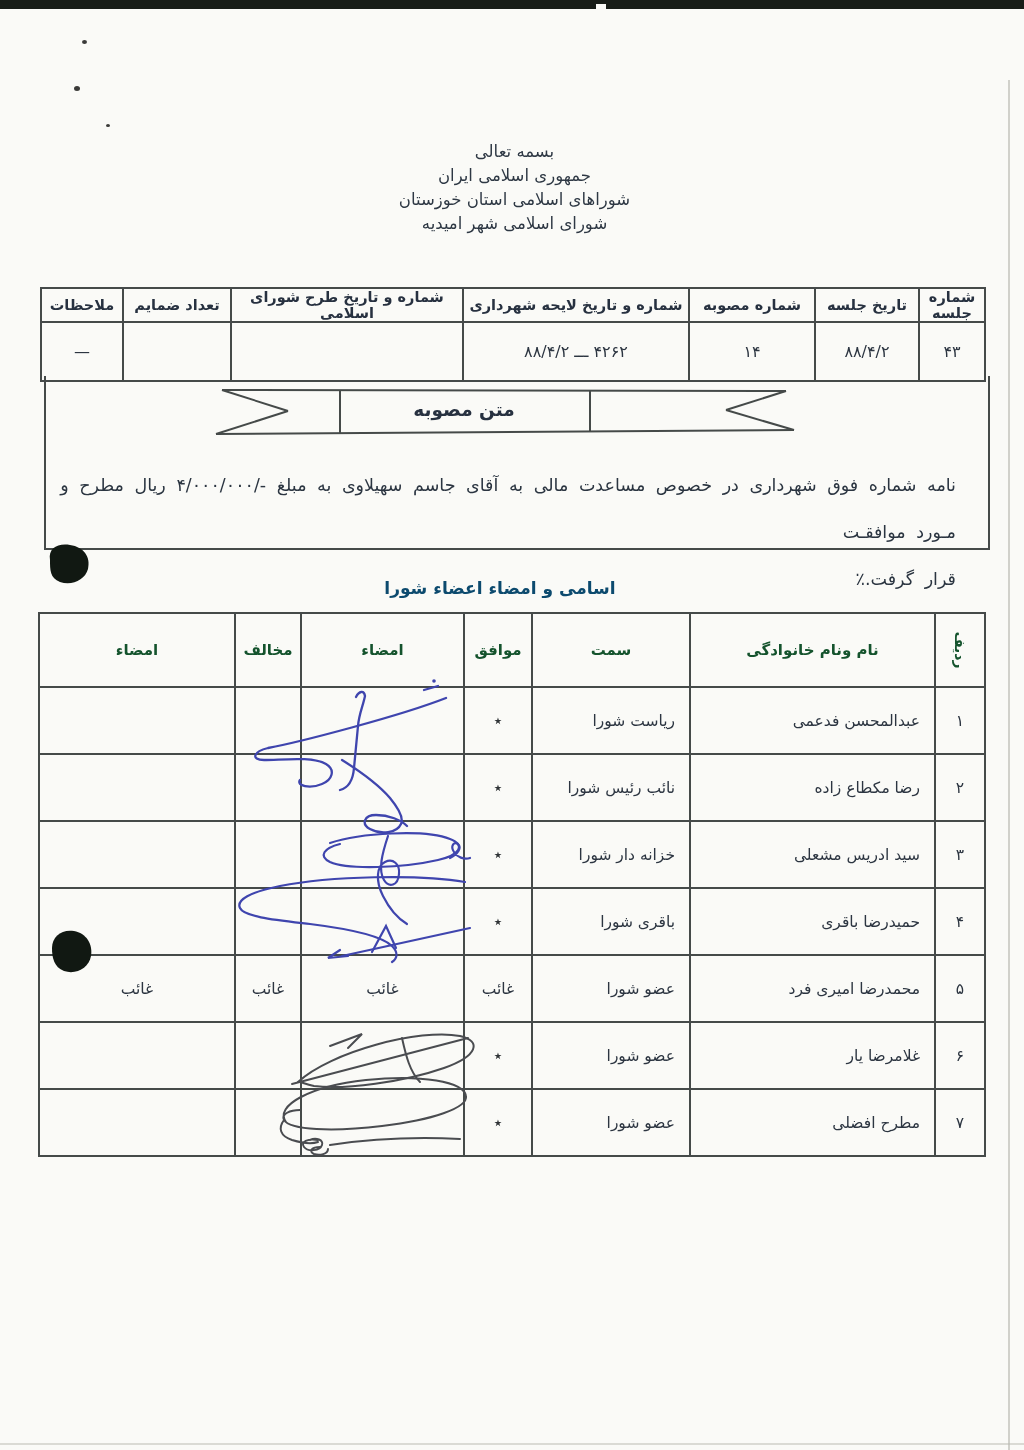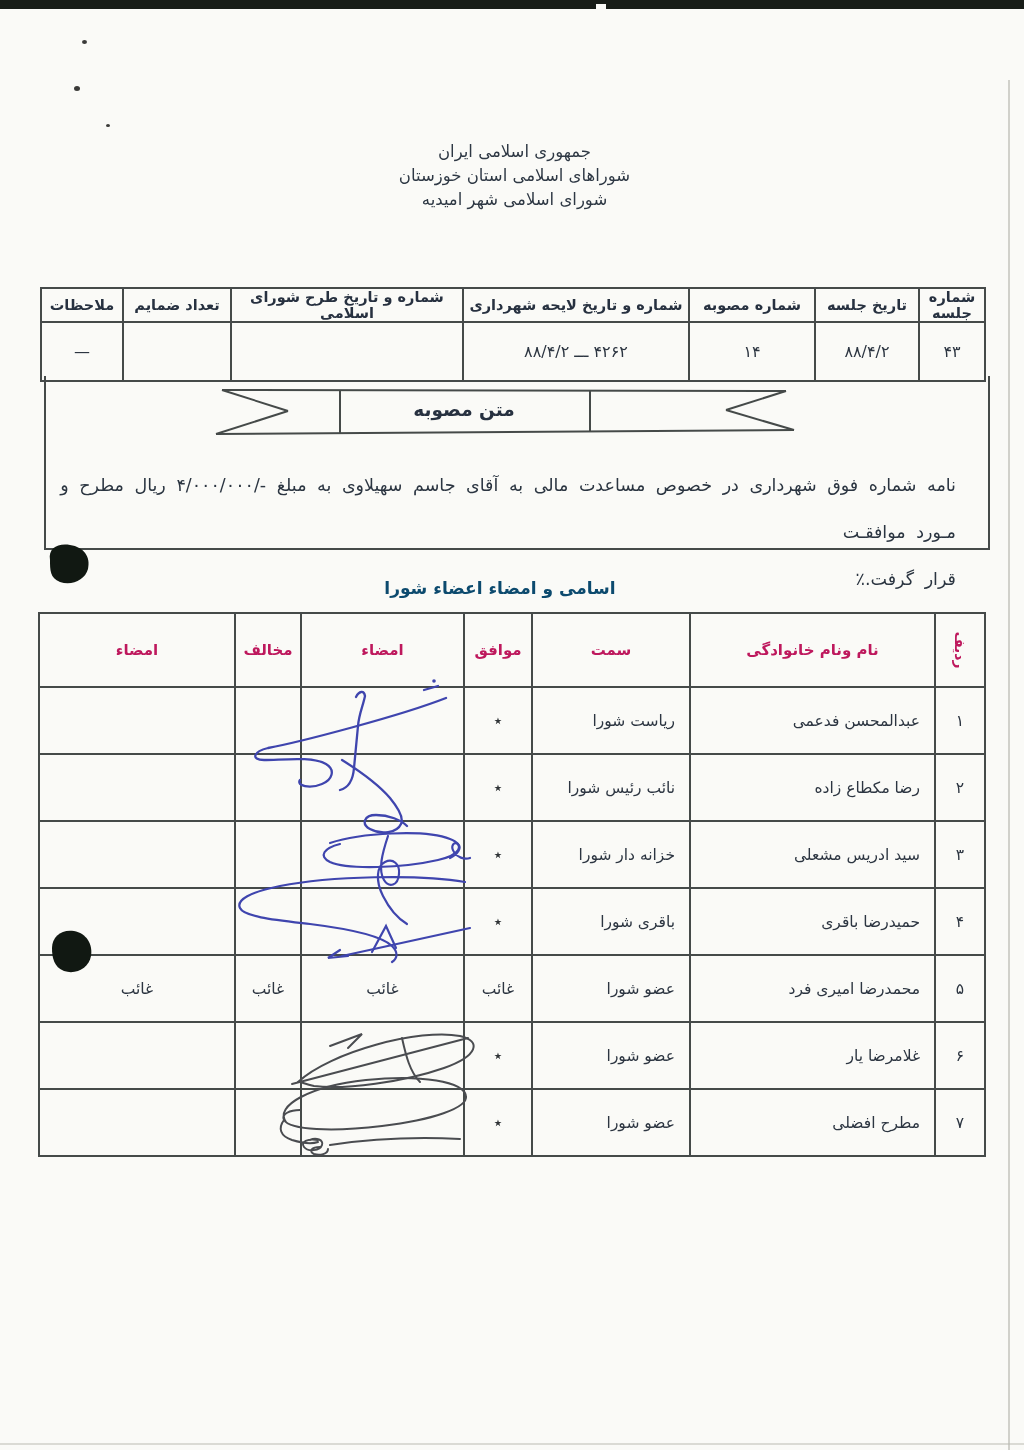--- a/index.html
+++ b/index.html
@@ -29,21 +29,21 @@
     text-align:center;font-size:18.5px;font-weight:bold;color:#273140;}
   
   .res-box{position:absolute;top:376px;left:44px;width:942px;height:172px;
     border:2px solid #454a49;border-top:none;}
   .res-text{position:absolute;top:462px;right:68px;width:905px;direction:rtl;text-align:right;
     font-size:17.5px;line-height:47px;color:#2b3541;white-space:pre-line;word-spacing:5px;}
   
   .members-title{position:absolute;top:578px;left:42px;width:946px;text-align:center;
     transform:translateX(-15px);font-size:17px;font-weight:bold;color:#0c4a6e;}
   .members-table{position:absolute;top:612px;right:38px;width:946px;}
-  .members-table th{height:72px;font-size:15px;font-weight:bold;color:#be185d;vertical-align:middle;}
+  .members-table th{height:72px;font-size:15px;font-weight:bold;color:#14532d;vertical-align:middle;}
   .members-table td{height:65px;font-size:15.5px;vertical-align:middle;}
   .cell-num{text-align:center;font-size:15px;}
   .cell-name,.cell-pos{text-align:right;padding:0 14px;}
   .cell-center{text-align:center;}
   .cell-star{text-align:center;font-size:13px;color:#2f3336;}
   .rotated{display:inline-block;transform:rotate(90deg);white-space:nowrap;font-size:14px;}
   
   .overlay{position:absolute;top:0;left:0;width:1024px;height:1450px;pointer-events:none;}
 </style>
 </head>
@@ -53,20 +53,21 @@
 
   <div class="topstrip"></div>
   <div class="topstrip-notch"></div>
   <div class="edge-right"></div>
   <div class="edge-bottom"></div>
   <div class="speck" style="left:82px;top:40px;width:5px;height:4px;"></div>
   <div class="speck" style="left:74px;top:86px;width:6px;height:5px;"></div>
   <div class="speck" style="left:106px;top:124px;width:4px;height:3px;"></div>
 
   <div class="letterhead">
+    <div>بسمه تعالی</div>
     <div>جمهوری اسلامی ایران</div>
     <div>شوراهای اسلامی استان خوزستان</div>
     <div>شورای اسلامی شهر امیدیه</div>
   </div>
 
   <table class="info-table">
     <colgroup>
       <col style="width:66px">
         <col style="width:104px">
         <col style="width:126px">

